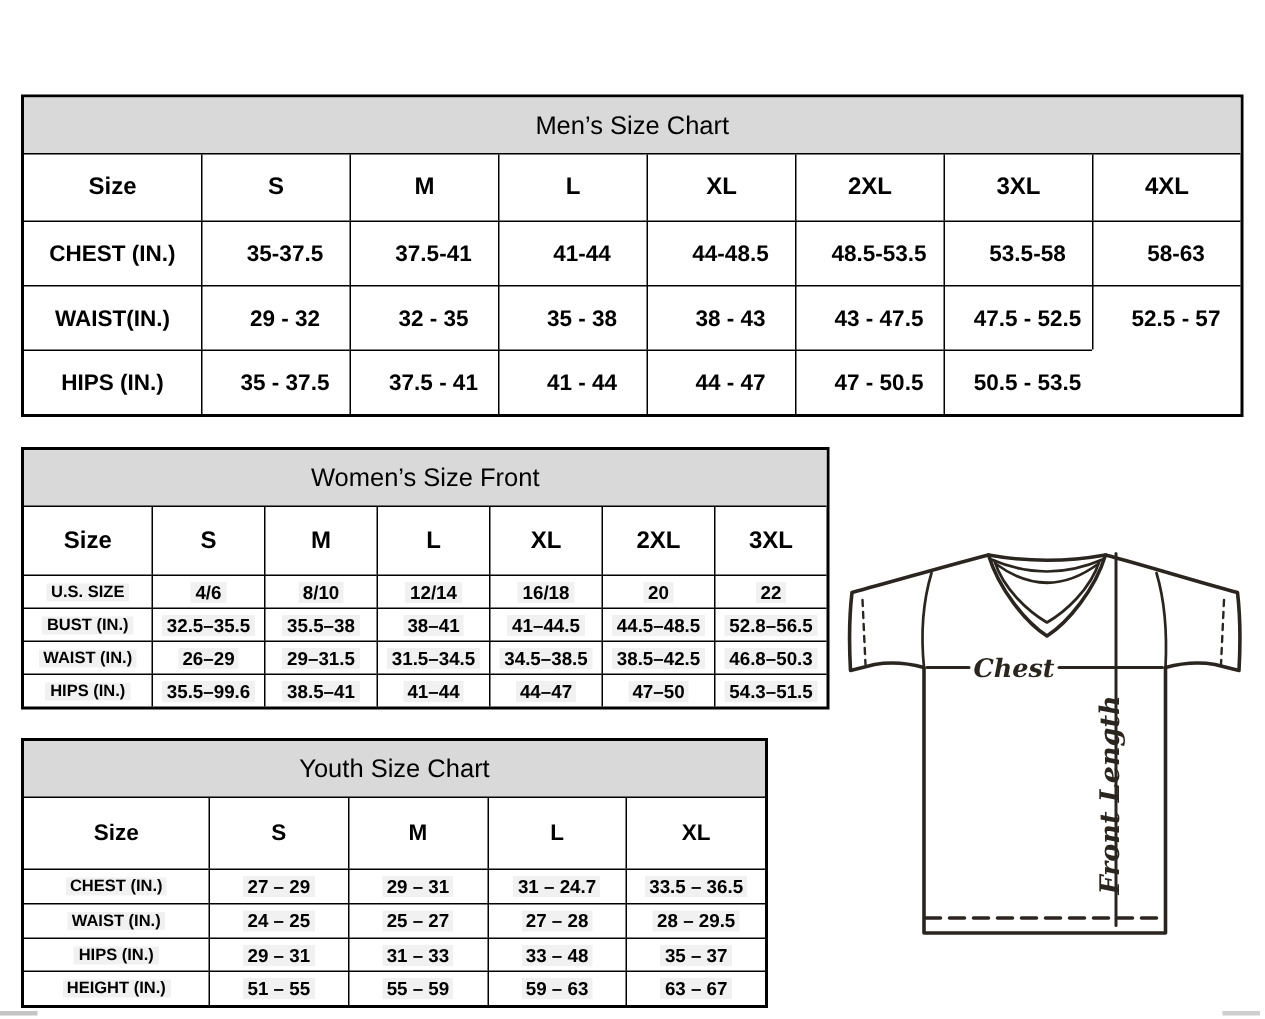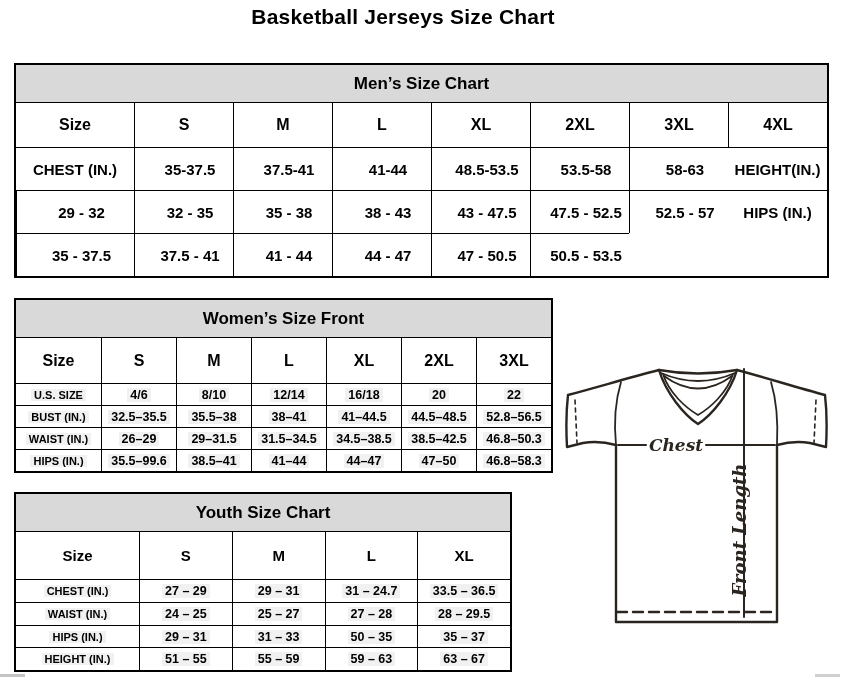--- a/index.html
+++ b/index.html
@@ -8,21 +8,21 @@
     font-family:"Liberation Sans", sans-serif; color:#000; overflow:hidden;
   }
   .page-title {
     position:absolute; top:5px; left:0; width:806px; text-align:center;
     font-size:21px; font-weight:bold; letter-spacing:.2px;
   }
   .size-table { position:absolute; border:2px solid #000; background:#fff; box-sizing:border-box; }
   .caption {
     height:37px; border-bottom:1px solid #000; background:#d9d9d9;
     display:flex; align-items:center; justify-content:center;
-    font-weight:bold; font-size:17px;
+    font-weight:normal; font-size:17px;
   }
   .grid { display:grid; }
   .cell {
     display:flex; align-items:center; justify-content:center;
     font-weight:bold; box-sizing:border-box;
     border-left:1px solid #000; border-top:1px solid #000;
     white-space:nowrap; overflow:hidden;
   }
   .cell.c0 { border-left:none;align-items:center; }
   .cell.r0 { border-top:none; }
@@ -51,21 +51,20 @@
   .jersey { position:absolute; left:555px; top:355px; width:288px; height:290px; }
   .frag { position:absolute; height:3px; width:25px; top:674px; }
   .frag-l { left:0;   background:#c4c4c4; }
   .frag-r { left:815px; background:#cfcfcf; }
 </style>
 </head>
 <body>
 
 <div class="canvas">
 
-  <div class="page-title">Basketball Jerseys Size Chart</div>
 
   <div class="size-table" id="men">
     <div class="caption">Men’s Size Chart</div>
     <div class="grid">
         <div class="cell hcell c0 r0">
           <span>Size</span>
         </div>
         <div class="cell hcell r0">
           <span>S</span>
         </div>
@@ -93,30 +92,33 @@
         <div class="cell vcell">
           <span>35-37.5</span>
         </div>
         <div class="cell vcell">
           <span>37.5-41</span>
         </div>
         <div class="cell vcell">
           <span>41-44</span>
         </div>
         <div class="cell vcell">
+          <span>44-48.5</span>
+        </div>
+        <div class="cell vcell">
           <span>48.5-53.5</span>
         </div>
         <div class="cell vcell">
           <span>53.5-58</span>
         </div>
         <div class="cell vcell">
           <span>58-63</span>
         </div>
         <div class="cell lcell c0">
-          <span>HEIGHT(IN.)</span>
+          <span>WAIST(IN.)</span>
         </div>
         <div class="cell vcell">
           <span>29 - 32</span>
         </div>
         <div class="cell vcell">
           <span>32 - 35</span>
         </div>
         <div class="cell vcell">
           <span>35 - 38</span>
         </div>
@@ -255,21 +257,21 @@
         <div class="cell vcell">
           <span>41–44</span>
         </div>
         <div class="cell vcell">
           <span>44–47</span>
         </div>
         <div class="cell vcell">
           <span>47–50</span>
         </div>
         <div class="cell vcell">
-          <span>46.8–58.3</span>
+          <span>54.3–51.5</span>
         </div>
       </div>
   </div>
 
   <div class="size-table" id="youth">
     <div class="caption">Youth Size Chart</div>
     <div class="grid">
         <div class="cell hcell c0 r0">
           <span>Size</span>
         </div>
@@ -318,21 +320,21 @@
         <div class="cell lcell c0">
           <span>HIPS (IN.)</span>
         </div>
         <div class="cell vcell">
           <span>29 – 31</span>
         </div>
         <div class="cell vcell">
           <span>31 – 33</span>
         </div>
         <div class="cell vcell">
-          <span>50 – 35</span>
+          <span>33 – 48</span>
         </div>
         <div class="cell vcell">
           <span>35 – 37</span>
         </div>
         <div class="cell lcell c0">
           <span>HEIGHT (IN.)</span>
         </div>
         <div class="cell vcell">
           <span>51 – 55</span>
         </div>

